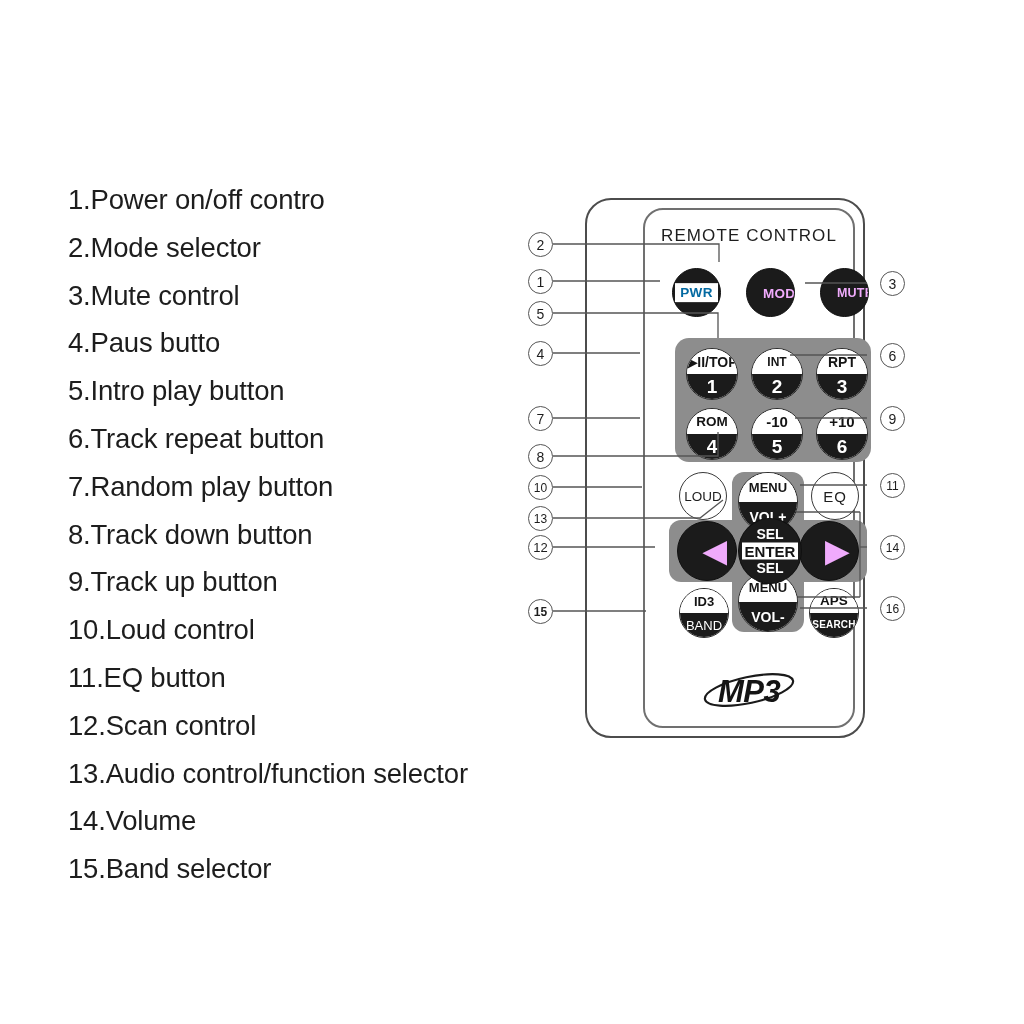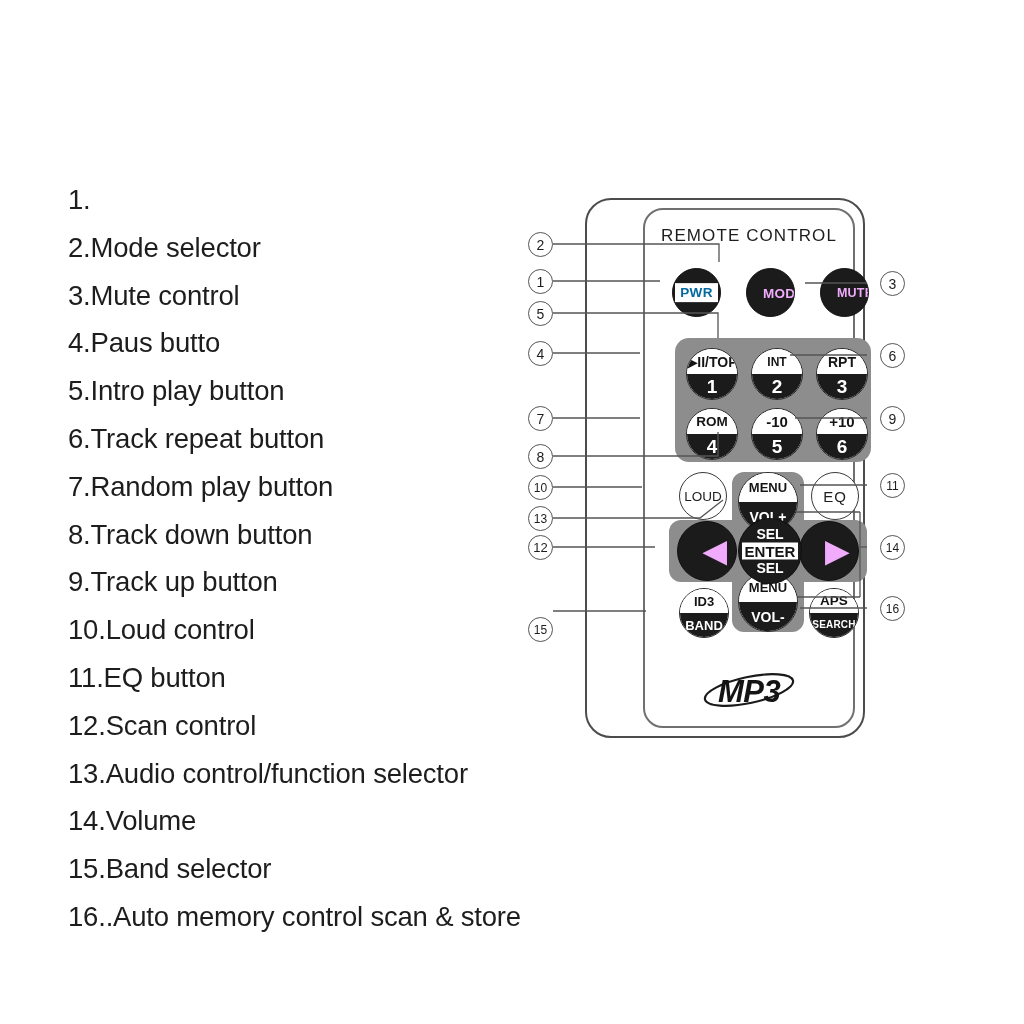--- a/index.html
+++ b/index.html
@@ -156,20 +156,21 @@
   #leaders{position:absolute;left:0;top:0;width:1024px;height:1024px;z-index:5;}
 </style>
 </head>
 <body>
 
 <div id="stage">
 
   <div id="legend">
     <div class="legend-item">
       <span class="legend-num">1.</span>
+      <span class="legend-label">Power on/off contro</span>
     </div>
     <div class="legend-item">
       <span class="legend-num">2.</span>
       <span class="legend-label">Mode selector</span>
     </div>
     <div class="legend-item">
       <span class="legend-num">3.</span>
       <span class="legend-label">Mute control</span>
     </div>
     <div class="legend-item">
@@ -212,24 +213,20 @@
       <span class="legend-num">13.</span>
       <span class="legend-label">Audio control/function selector</span>
     </div>
     <div class="legend-item">
       <span class="legend-num">14.</span>
       <span class="legend-label">Volume</span>
     </div>
     <div class="legend-item">
       <span class="legend-num">15.</span>
       <span class="legend-label">Band selector</span>
-    </div>
-    <div class="legend-item">
-      <span class="legend-num">16..</span>
-      <span class="legend-label">Auto memory control scan &amp; store</span>
     </div>
   </div>
 
   <svg id="leaders" viewBox="0 0 1024 1024">
     <g stroke="#555" stroke-width="1.3" fill="none">
 
       <path d="M553 244 H719 V262"></path>
 
       <path d="M553 281 H660"></path>
 
@@ -349,21 +346,21 @@
         <div style="position:absolute;left:0;right:0;bottom:7px;text-align:center;color:#fff;font-size:14px;font-weight:bold;">SEL</div>
       </div>
 
       <div class="btn btn-split" style="left:93px;top:362px;width:60px;height:60px;z-index:12;">
         <div class="half-top" style="font-size:13px;font-weight:bold;">MENU</div>
         <div class="half-bot" style="font-size:14px;font-weight:bold;">VOL-</div>
       </div>
 
       <div class="btn btn-split" style="left:34px;top:378px;width:50px;height:50px;">
         <div class="half-top" style="font-size:13px;font-weight:bold;">ID3</div>
-        <div class="half-bot" style="font-size:13px;font-weight:bold;">BAND</div>
+        <div class="half-bot" style="font-size:13px;font-weight:normal;">BAND</div>
       </div>
 
       <div class="btn btn-split" style="left:164px;top:378px;width:50px;height:50px;">
         <div class="half-top" style="font-size:13.5px;font-weight:bold;">APS</div>
         <div class="half-bot" style="font-size:10px;font-weight:bold;letter-spacing:0.2px;">SEARCH</div>
       </div>
 
       <div id="mp3-logo">
         <span class="mp3-wrap">
           <svg width="120" height="56" viewBox="0 0 120 56">
@@ -396,21 +393,21 @@
     </div>
   <div class="callout" style="left:528px;top:475px;">
       <span style="font-size:12px">10</span>
     </div>
   <div class="callout" style="left:528px;top:506px;">
       <span style="font-size:12px">13</span>
     </div>
   <div class="callout" style="left:528px;top:535px;">
       <span style="font-size:13px">12</span>
     </div>
-  <div class="callout" style="left:528px;top:617px;">
+  <div class="callout" style="left:528px;top:599px;font-weight:bold;">
       <span style="font-size:12px">15</span>
     </div>
 
   <div class="callout" style="left:880px;top:271px;">
       <span>3</span>
     </div>
   <div class="callout" style="left:880px;top:343px;">
       <span>6</span>
     </div>
   <div class="callout" style="left:880px;top:406px;">

